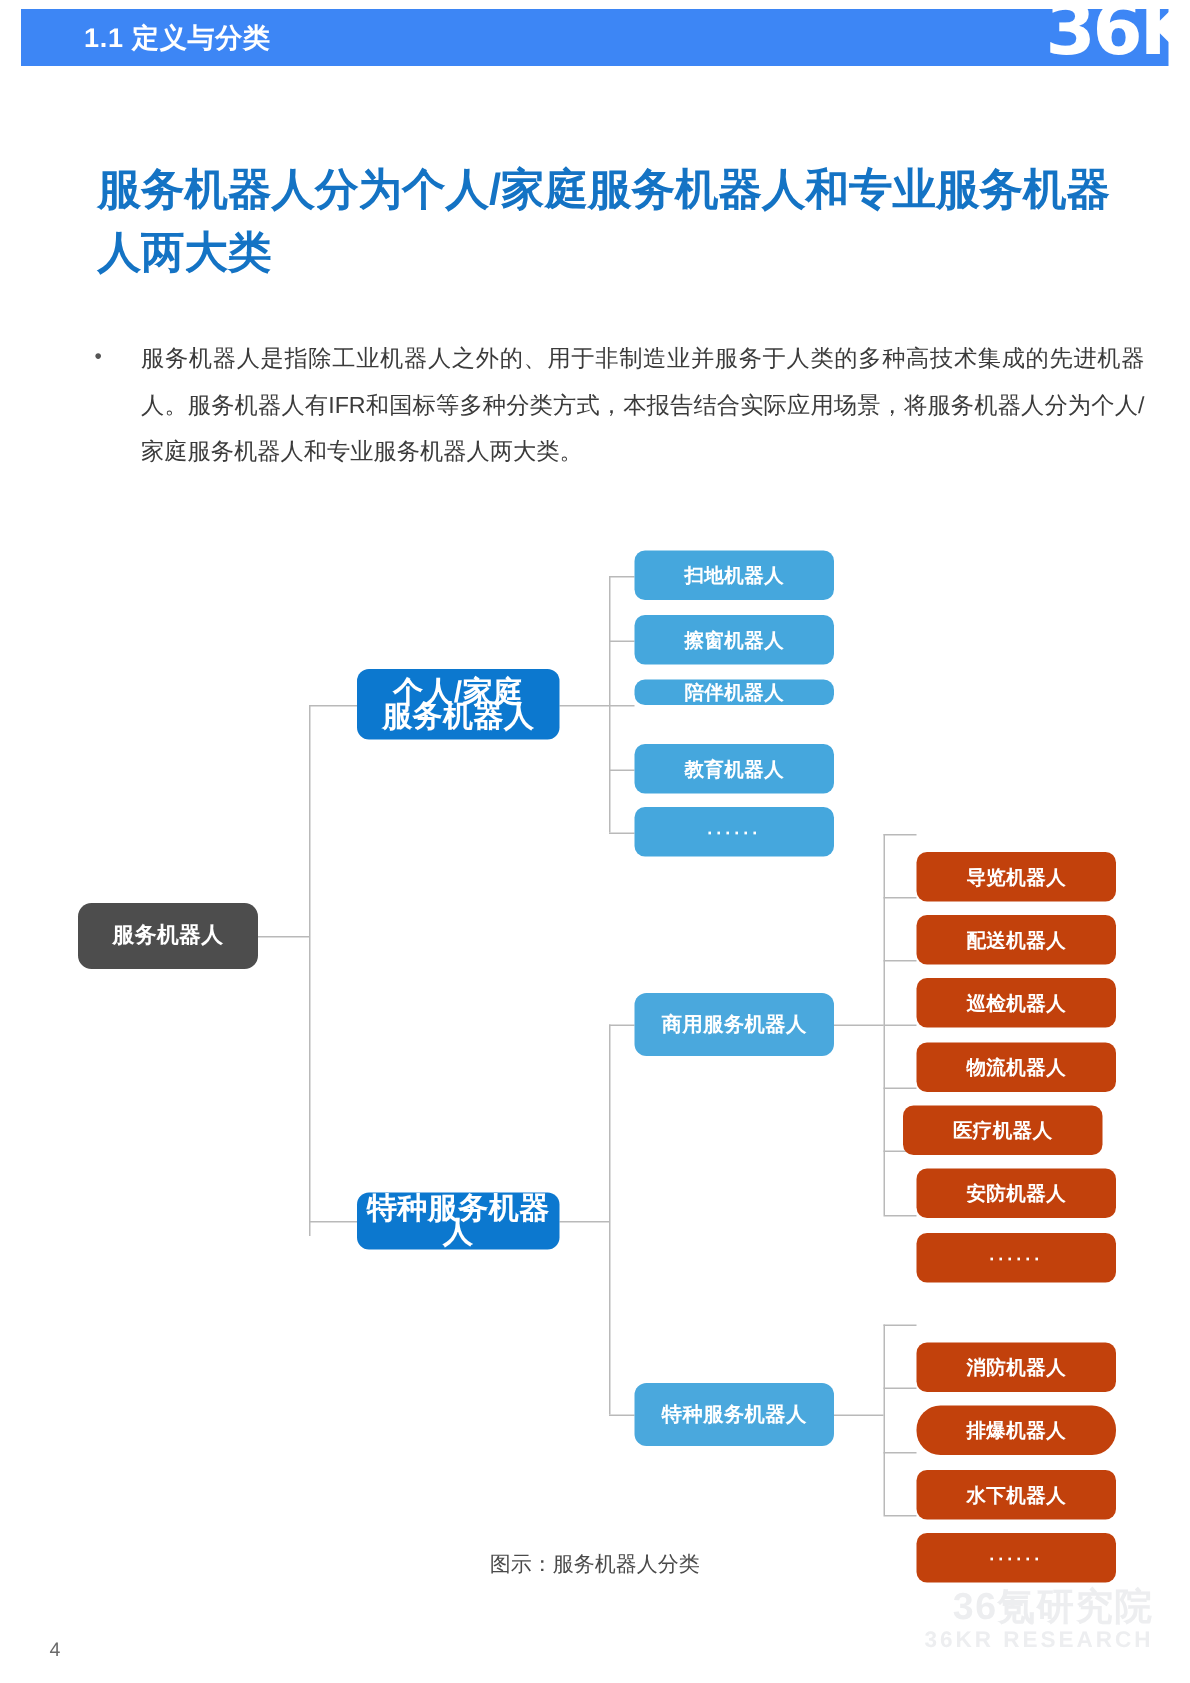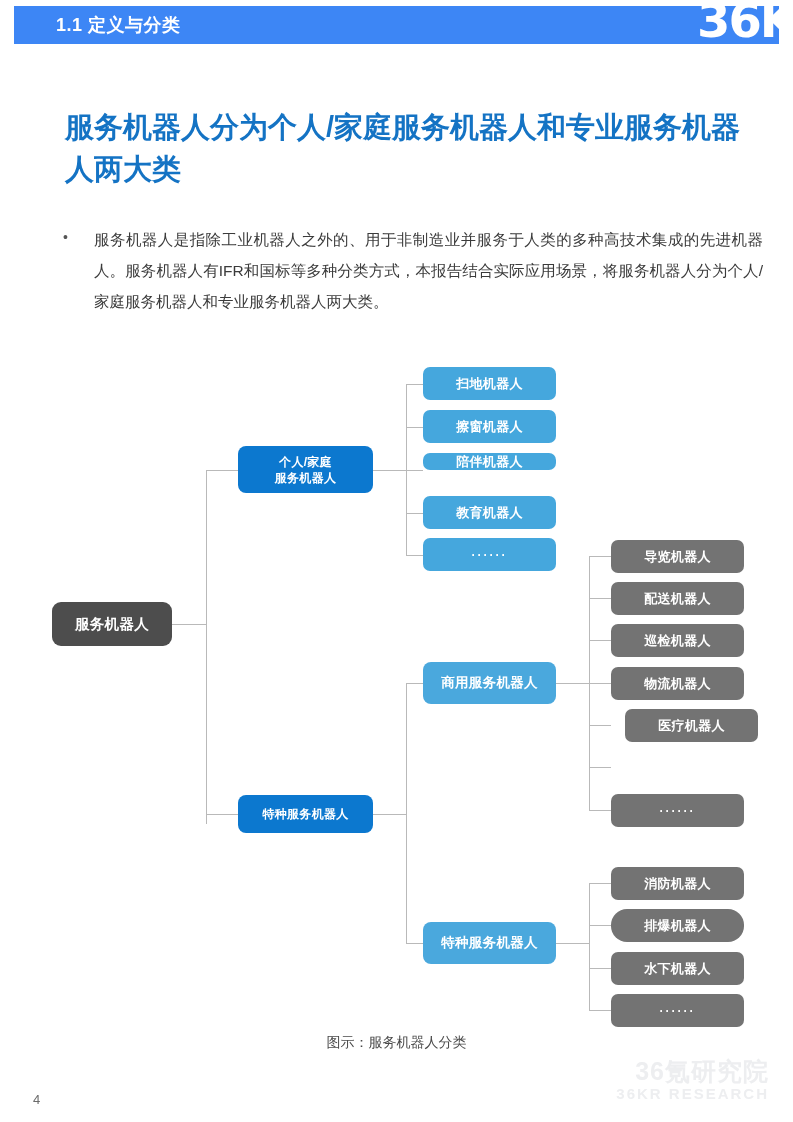--- a/index.html
+++ b/index.html
@@ -68,33 +68,34 @@
     box-sizing:border-box;
     line-height:16px;
     letter-spacing:0.3px;
   }
   .node.root{
     background:#4d4d4d;border-radius:9px;
     font-size:14.5px;
   }
   .node.lvl1{
     background:#0c78cf;border-radius:8px;
-    font-size:12px;
+    font-size:20px;
   }
   .node.lvl2{
     background:#4aa8dd;border-radius:8px;
     font-size:13.5px;
   }
   .node.leaf-blue{
     background:#45a7dd;border-radius:7px;
     font-size:13px;
   }
   .node.leaf-green{
-    background:#737373;border-radius:7px;
+    background:#c2410c;border-radius:7px;
     font-size:13px;
+    margin-top:28px;
   }
   .node.dots{font-size:12px;letter-spacing:2px;}
   .conn{position:absolute;background:#b9b9b9;}
   .conn.h{height:1px;}
   .conn.v{width:1px;}
 
   
   .caption{
     position:absolute;left:0;top:1034px;width:793px;
     text-align:center;
@@ -194,21 +195,22 @@
     <div class="node leaf-blue" style="left:423px;top:15px;width:133px;height:33px;">扫地机器人</div>
     <div class="node leaf-blue" style="left:423px;top:58px;width:133px;height:33px;">擦窗机器人</div>
     <div class="node leaf-blue" style="left:423px;top:101px;width:133px;height:17px;">陪伴机器人</div>
     <div class="node leaf-blue" style="left:423px;top:144px;width:133px;height:33px;">教育机器人</div>
     <div class="node leaf-blue dots" style="left:423px;top:186px;width:133px;height:33px;">······</div>
 
     <div class="node leaf-green" style="left:611px;top:188px;width:133px;height:33px;">导览机器人</div>
     <div class="node leaf-green" style="left:611px;top:230px;width:133px;height:33px;">配送机器人</div>
     <div class="node leaf-green" style="left:611px;top:272px;width:133px;height:33px;">巡检机器人</div>
     <div class="node leaf-green" style="left:611px;top:315px;width:133px;height:33px;">物流机器人</div>
-    <div class="node leaf-green" style="left:625px;top:357px;width:133px;height:33px;">医疗机器人</div>
+    <div class="node leaf-green" style="left:602px;top:357px;width:133px;height:33px;">医疗机器人</div>
+    <div class="node leaf-green" style="left:611px;top:399px;width:133px;height:33px;">安防机器人</div>
     <div class="node leaf-green dots" style="left:611px;top:442px;width:133px;height:33px;">······</div>
 
     <div class="node leaf-green" style="left:611px;top:515px;width:133px;height:33px;">消防机器人</div>
     <div class="node leaf-green" style="left:611px;top:557px;width:133px;height:33px;border-radius:16px;">排爆机器人</div>
     <div class="node leaf-green" style="left:611px;top:600px;width:133px;height:33px;">水下机器人</div>
     <div class="node leaf-green dots" style="left:611px;top:642px;width:133px;height:33px;">······</div>
   </div>
 
   <div class="caption">图示：服务机器人分类</div>
 

